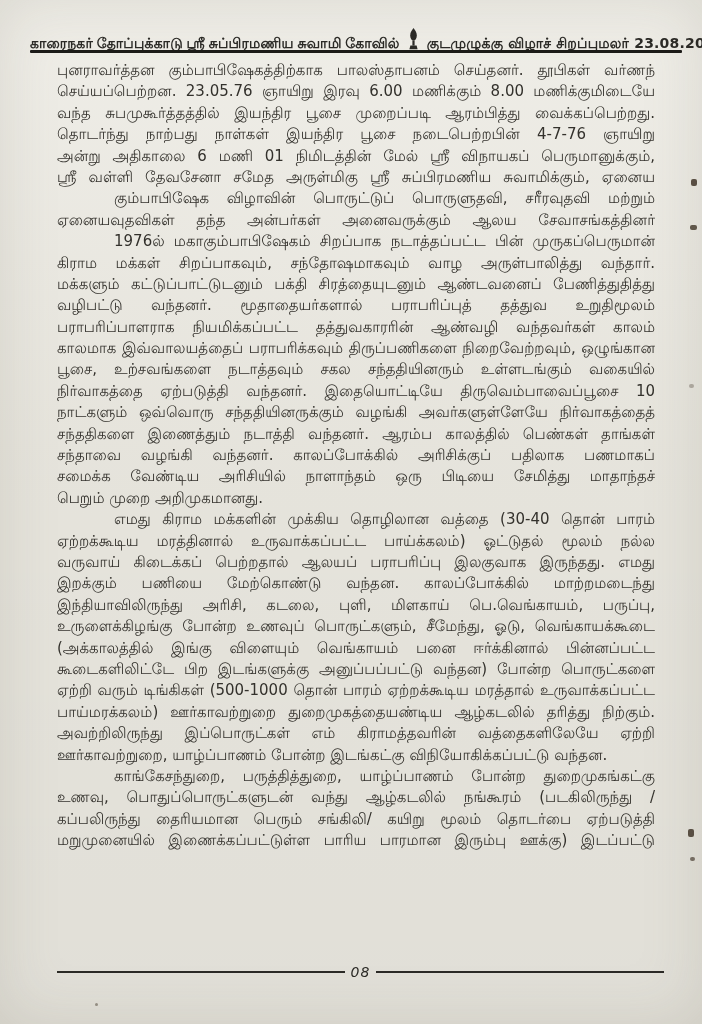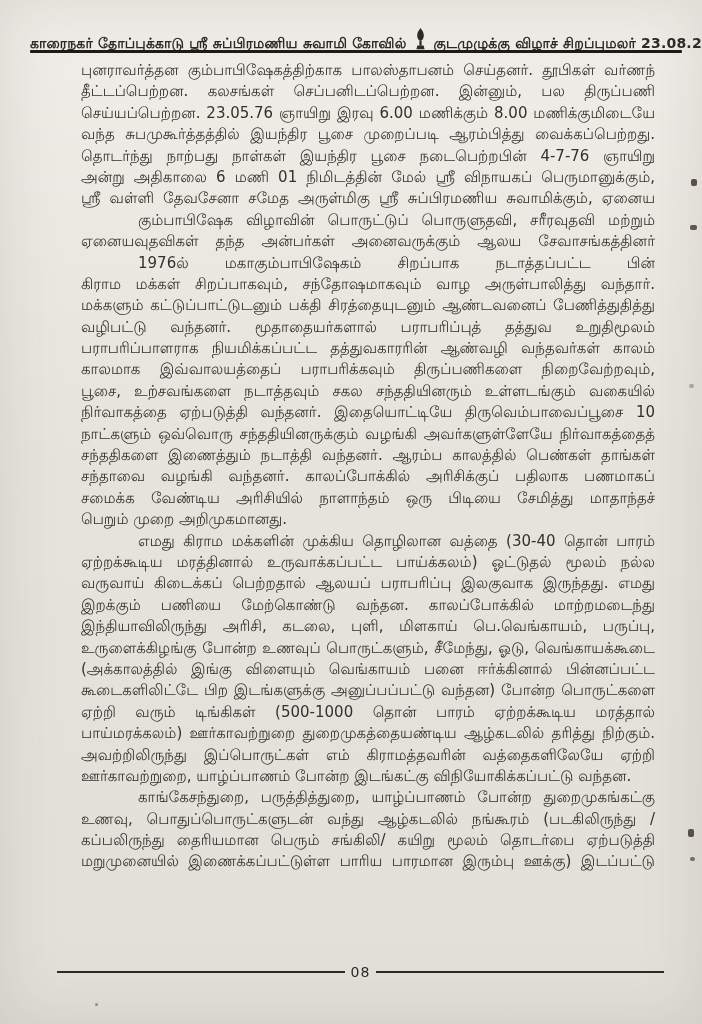--- a/index.html
+++ b/index.html
@@ -18,49 +18,49 @@
     box-shadow: inset 0 0 60px rgba(120,115,100,0.18);
     color: var(--ink, #33312c);
   }
   
   .header {
     position: absolute; left: 30px; right: 20px; top: 28px;
     display: flex; align-items: flex-end; justify-content: space-between;
     font-size: 14px; font-weight: bold; letter-spacing: 0.2px;
     color: #2b2a26;
   }
-  .h-left { white-space: nowrap; }
+  .h-left { white-space: nowrap; font-family: Liberation Serif, serif; }
   .h-right { white-space: nowrap; }
   .ornament { flex: 0 0 auto; margin: 0 8px; display: inline-block; }
   .header-rule {
     position: absolute; left: 30px; right: 20px; top: 50px;
     height: 3px; background: var(--rule, #1c1b18); border-radius: 1px;
   }
   
   .body-text {
     position: absolute; left: 57px; right: 47px; top: 60px;
     font-size: 15px; line-height: 21.4px;
     color: var(--ink, #33312c);
     text-rendering: optimizeLegibility;
   }
   .para { margin: 0; }
   .line {
     display: block;
     text-align: justify;
     text-align-last: justify;
     white-space: normal;
-    height: 21.4px; overflow: hidden; margin-left: 24px;
+    height: 21.4px; overflow: hidden;
   }
   .line.last { text-align-last: left; }
   .para.indent .line.first { text-indent: 57px; }
   
   .footer {
     position: absolute; left: 57px; right: 38px; top: 964px;
     display: flex; align-items: center;
-    font-size: 14px; color: #2b2a26; letter-spacing: 1px;
+    font-size: 14px; color: #2b2a26; letter-spacing: 1px; font-style: italic;
   }
   .f-line { flex: 1 1 auto; height: 2px; background: #2b2a26; }
   .f-num { flex: 0 0 auto; padding: 0 6px; }
   
   .speck {
     position: absolute; background: #4a3f33; border-radius: 2px;
     opacity: 0.9;
   }
   .speck.s1 { left: 691px; top: 179px; width: 6px; height: 7px; }
   .speck.s2 { left: 690px; top: 225px; width: 7px; height: 5px; opacity: 0.85; }
@@ -83,21 +83,20 @@
         <path d="M2.4 17.6 L8.6 17.6 L9.6 21.2 L1.4 21.2 Z" fill="#2b2a26"></path>
       </svg>
     </span>
     <span class="h-right">குடமுழுக்கு விழாச் சிறப்புமலர் 23.08.2010</span>
   </div>
   <div class="header-rule"></div>
 
   <div class="body-text">
       <div class="para">
         <div class="line first">புனராவர்த்தன கும்பாபிஷேகத்திற்காக பாலஸ்தாபனம் செய்தனர். தூபிகள் வர்ணந்</div>
-        <div class="line">தீட்டப்பெற்றன. கலசங்கள் செப்பனிடப்பெற்றன. இன்னும், பல திருப்பணி வேலைகள்</div>
         <div class="line">செய்யப்பெற்றன. 23.05.76 ஞாயிறு இரவு 6.00 மணிக்கும் 8.00 மணிக்குமிடையே</div>
         <div class="line">வந்த சுபமுகூர்த்தத்தில் இயந்திர பூசை முறைப்படி ஆரம்பித்து வைக்கப்பெற்றது.</div>
         <div class="line">தொடர்ந்து நாற்பது நாள்கள் இயந்திர பூசை நடைபெற்றபின் 4-7-76 ஞாயிறு</div>
         <div class="line">அன்று அதிகாலை 6 மணி 01 நிமிடத்தின் மேல் ஸ்ரீ விநாயகப் பெருமானுக்கும்,</div>
         <div class="line">ஸ்ரீ வள்ளி தேவசேனா சமேத அருள்மிகு ஸ்ரீ சுப்பிரமணிய சுவாமிக்கும், ஏனைய</div>
       </div>
       <div class="para indent">
         <div class="line first">கும்பாபிஷேக விழாவின் பொருட்டுப் பொருளுதவி, சரீரவுதவி மற்றும்</div>
         <div class="line">ஏனையவுதவிகள் தந்த அன்பர்கள் அனைவருக்கும் ஆலய சேவாசங்கத்தினர்</div>
       </div>

